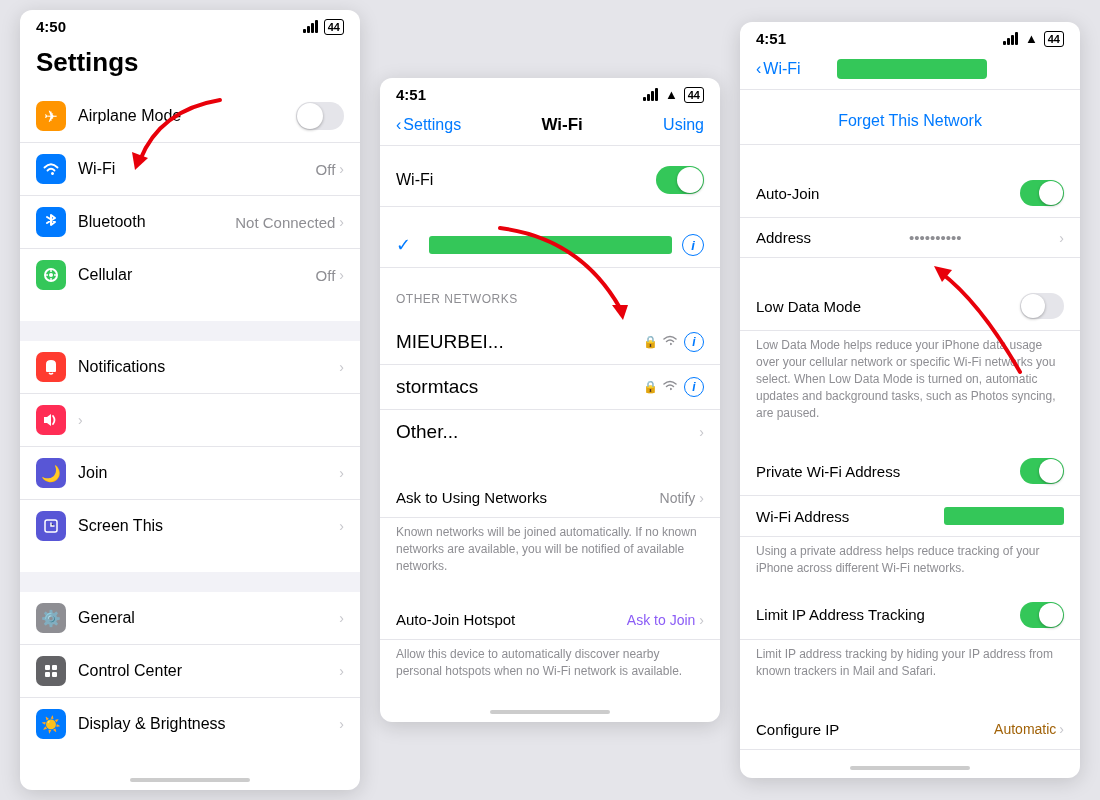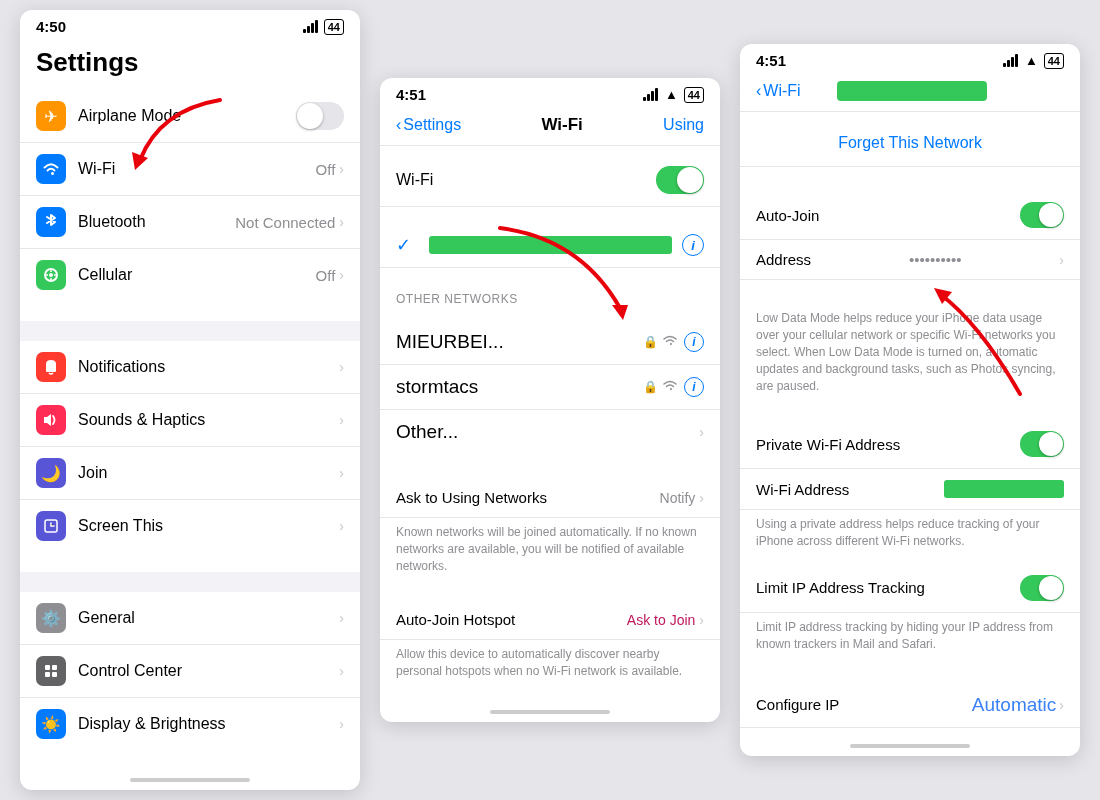--- a/index.html
+++ b/index.html
@@ -177,21 +177,21 @@
     }
     .detail-item {
       display: flex;
       align-items: center;
       justify-content: space-between;
       padding: 11px 16px;
       border-bottom: 0.5px solid #e5e5ea;
       background: #fff;
     }
     .detail-label { font-size: 15px; }
-    .detail-value { font-size: 19px; color: #3b82f6; }
+    .detail-value { font-size: 14px; color: #a16207; }
     .section-title-small {
       font-size: 12px;
       color: #8e8e93;
       text-transform: uppercase;
       padding: 14px 16px 6px;
       letter-spacing: 0.5px;
       background: #f2f2f7;
     }
     .green-bar {
       height: 20px;
@@ -317,21 +317,20 @@
           <span class="item-label">Notifications</span>
           <span class="chevron">›</span>
         </div>
         <div class="settings-item">
           <div class="item-icon" style="background:#ff2d55;">
             <svg width="16" height="16" viewBox="0 0 16 16" fill="white">
               <path d="M4 5 L8 2 L8 14 L4 11 L1 11 L1 5 Z" fill="white"></path>
               <path d="M10 4 Q13 8 10 12" stroke="white" stroke-width="1.8" fill="none" stroke-linecap="round"></path>
             </svg>
           </div>
-          <span class="item-label">Sounds &amp; Haptics</span>
           <span class="chevron">›</span>
         </div>
         <div class="settings-item">
           <div class="item-icon" style="background:#5856d6;">🌙</div>
           <span class="item-label">Join</span>
           <span class="chevron">›</span>
         </div>
         <div class="settings-item">
           <div class="item-icon" style="background:#5856d6;">
             <svg width="16" height="16" viewBox="0 0 16 16">
@@ -475,21 +474,21 @@
             <span class="chevron">›</span>
           </div>
         </div>
         <div class="description-text">Known networks will be joined automatically. If no known networks are available, you will be notified of available networks.</div>
       </div>
 
       <div class="section-card" style="margin-top:4px">
         <div style="display:flex;align-items:center;justify-content:space-between;padding:11px 16px;border-bottom:0.5px solid #e5e5ea;">
           <span style="font-size:15px">Auto-Join Hotspot</span>
           <div style="display:flex;align-items:center;gap:4px">
-            <span style="color:#be185d;font-size:14px">Ask to Join</span>
+            <span style="color:#8b5cf6;font-size:14px">Ask to Join</span>
             <span class="chevron">›</span>
           </div>
         </div>
         <div class="description-text">Allow this device to automatically discover nearby personal hotspots when no Wi-Fi network is available.</div>
       </div>
     </div>
 
     <div class="home-indicator">
       <div class="home-bar"></div>
     </div>
@@ -540,20 +539,26 @@
           </div>
         </div>
         <div class="detail-item">
           <span class="detail-label">Address</span>
           <span class="dots">••••••••••</span>
           <span class="chevron">›</span>
         </div>
       </div>
 
       <div class="section-card" style="margin-top:16px">
+        <div class="detail-item">
+          <span class="detail-label">Low Data Mode</span>
+          <div class="toggle off" style="width:44px;height:26px;border-radius:13px">
+            <div class="toggle-thumb" style="width:24px;height:24px;top:1px;left:1px"></div>
+          </div>
+        </div>
         <div class="description-text">Low Data Mode helps reduce your iPhone data usage over your cellular network or specific Wi-Fi networks you select. When Low Data Mode is turned on, automatic updates and background tasks, such as Photos syncing, are paused.</div>
       </div>
 
       <div class="section-card" style="margin-top:4px">
         <div class="detail-item">
           <span class="detail-label">Private Wi-Fi Address</span>
           <div class="toggle on" style="width:44px;height:26px;border-radius:13px">
             <div class="toggle-thumb" style="width:24px;height:24px;top:1px;left:19px"></div>
           </div>
         </div>

